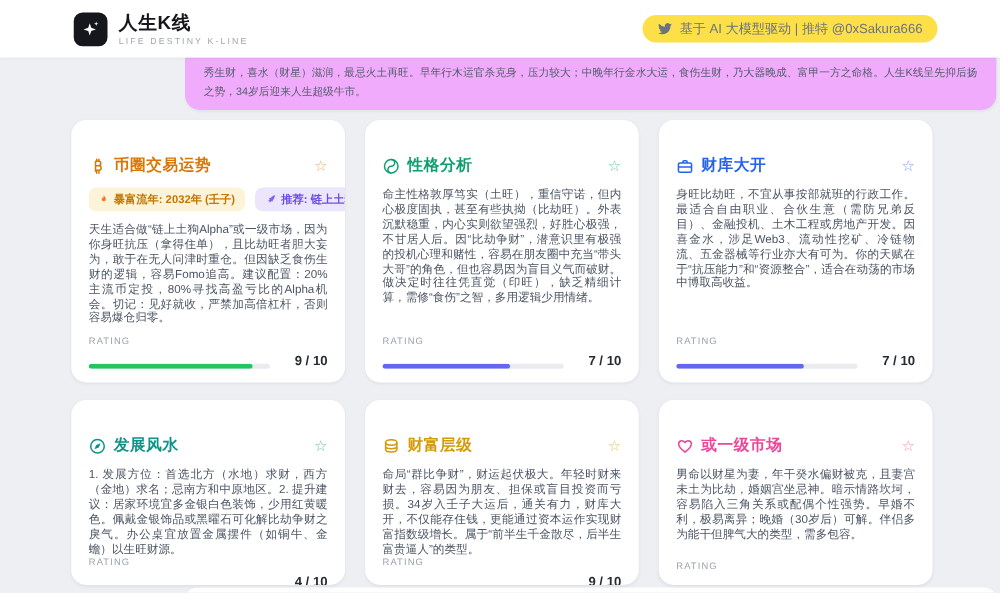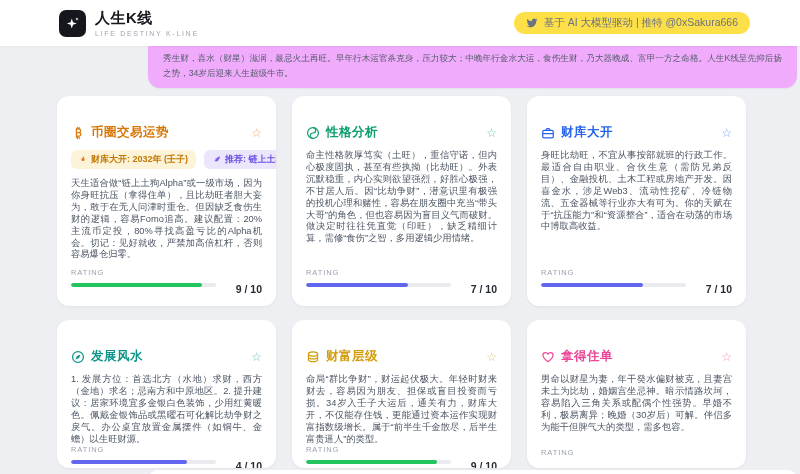--- a/index.html
+++ b/index.html
@@ -29,21 +29,21 @@
   .card-head{display:flex;align-items:center;gap:6px}
   .card-icon{color:var(--accent);display:flex;flex:0 0 auto}
   .card-title{font-size:12.5px;font-weight:bold;color:var(--accent);flex:1;letter-spacing:.5px}
   .star{font-size:12px;line-height:1;color:var(--accent);opacity:.6;cursor:pointer}
   .tags{display:flex;gap:8px;margin-top:9px;flex-wrap:nowrap}
   .tag{display:inline-flex;align-items:center;gap:4px;font-size:9px;font-weight:bold;
        padding:3px 8px;border-radius:6px;white-space:nowrap}
   .card-body{margin-top:9px;font-size:9.3px;line-height:11.9px;color:#4b5563;text-align:justify}
   .rating{margin-top:auto}
   .rating-label{font-size:7.5px;color:#9aa1ad;letter-spacing:.9px}
-  .rating-row{display:flex;align-items:flex-start;gap:14px;margin-top:6px}
+  .rating-row{display:flex;align-items:flex-end;gap:14px;margin-top:6px}
   .track{flex:1;height:4px;border-radius:2px;background:#e9ebef;overflow:hidden}
   .fill{height:100%;border-radius:2px;background:#999}
   .score{font-size:10.5px;font-weight:bold;color:#262b33;min-width:32px;text-align:right;white-space:nowrap}
 
   
   .next-card-top{margin:2px 3px 0 148px;height:10px;background:#fff;border-radius:12px 12px 0 0}
 
   svg{display:block}
 </style>
 </head>
@@ -86,21 +86,21 @@
           </svg>
         </span>
         <h3 class="card-title">币圈交易运势</h3>
         <span class="star">☆</span>
       </div>
       <div class="tags">
         <span class="tag" style="background: rgb(253, 243, 216); color: rgb(194, 120, 3);">
           <svg width="8" height="9" viewBox="0 0 16 16" fill="#f97316">
             <path d="M8 1.2C9.6 3.7 11.2 5.3 11.2 7.8a3.2 3.2 0 0 1-6.4 0c0-1 .4-1.8 1-2.7.3 1 .9 1.3 1.4.6C7.9 4.5 7.6 2.8 8 1.2z"></path>
           </svg>
-          <span>财库大开: 2032年 (壬子)</span>
+          <span>暴富流年: 2032年 (壬子)</span>
         </span>
         <span class="tag" style="background: rgb(236, 230, 253); color: rgb(109, 79, 224);">
           <svg width="9" height="9" viewBox="0 0 16 16" fill="#8b5cf6">
             <path d="M14 2c.2 2.6-.9 5-2.8 6.9l-.5 2.6-1.6-1.2-2.4 2.4-.3-2.1-2.1-.3 2.4-2.4L5.5 6.3l2.6-.5C10 3.9 11.4 2.2 14 2z"></path>
           </svg>
           <span>推荐: 链上土狗Alpha</span>
         </span>
       </div>
       <p class="card-body">天生适合做“链上土狗Alpha”或一级市场，因为你身旺抗压（拿得住单），且比劫旺者胆大妄为，敢于在无人问津时重仓。但因缺乏食伤生财的逻辑，容易Fomo追高。建议配置：20%主流币定投，80%寻找高盈亏比的Alpha机会。切记：见好就收，严禁加高倍杠杆，否则容易爆仓归零。</p>
       <div class="rating">
@@ -206,21 +206,21 @@
       </div>
     </article>
 
     <article class="card" style="--accent: #ec4899;">
       <div class="card-head">
         <span class="card-icon">
           <svg width="14" height="14" viewBox="0 0 16 16" fill="none" stroke="currentColor" stroke-width="1.4" stroke-linejoin="round">
             <path d="M8 13.4C4.2 10.6 2.2 8.4 2.2 6 2.2 4.3 3.5 3 5.1 3c1.2 0 2.2.6 2.9 1.7C8.7 3.6 9.7 3 10.9 3c1.6 0 2.9 1.3 2.9 3 0 2.4-2 4.6-5.8 7.4z"></path>
           </svg>
         </span>
-        <h3 class="card-title">拿得住单</h3>
+        <h3 class="card-title">或一级市场</h3>
         <span class="star">☆</span>
       </div>
       <p class="card-body">男命以财星为妻，年干癸水偏财被克，且妻宫未土为比劫，婚姻宫坐忌神。暗示情路坎坷，容易陷入三角关系或配偶个性强势。早婚不利，极易离异；晚婚（30岁后）可解。伴侣多为能干但脾气大的类型，需多包容。</p>
       <div class="rating">
         <div class="rating-label">RATING</div>
       </div>
     </article>
 
   </section>
 

